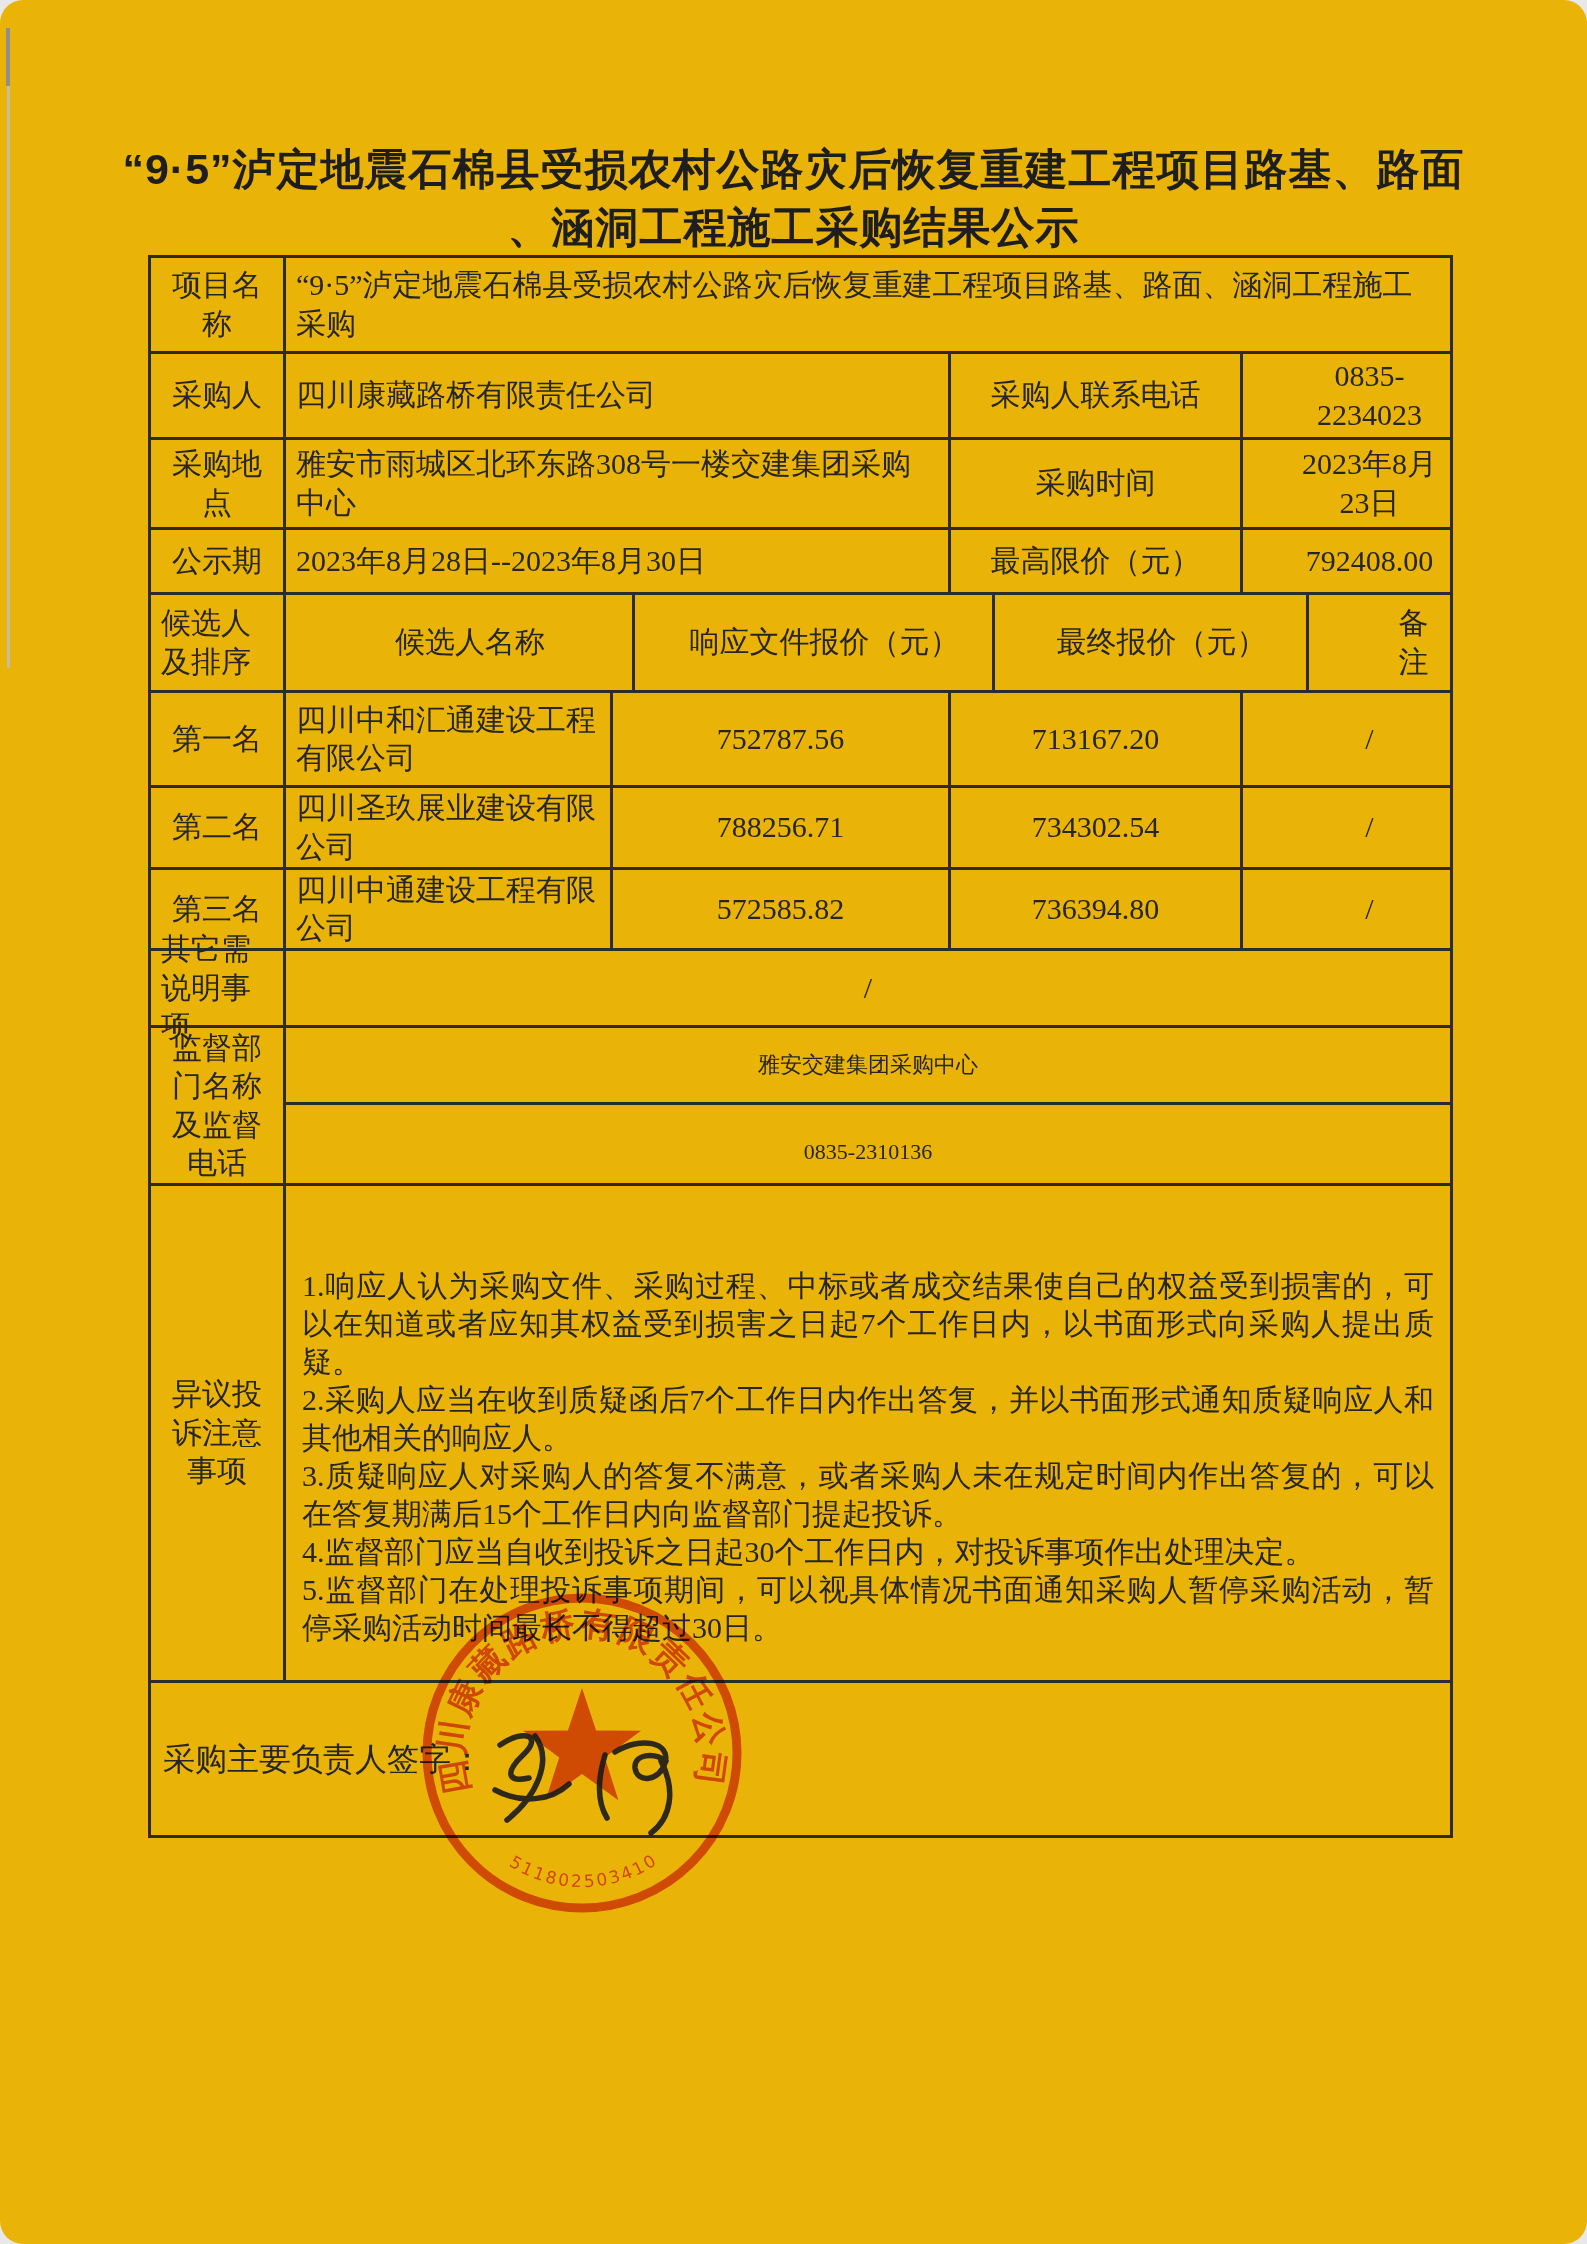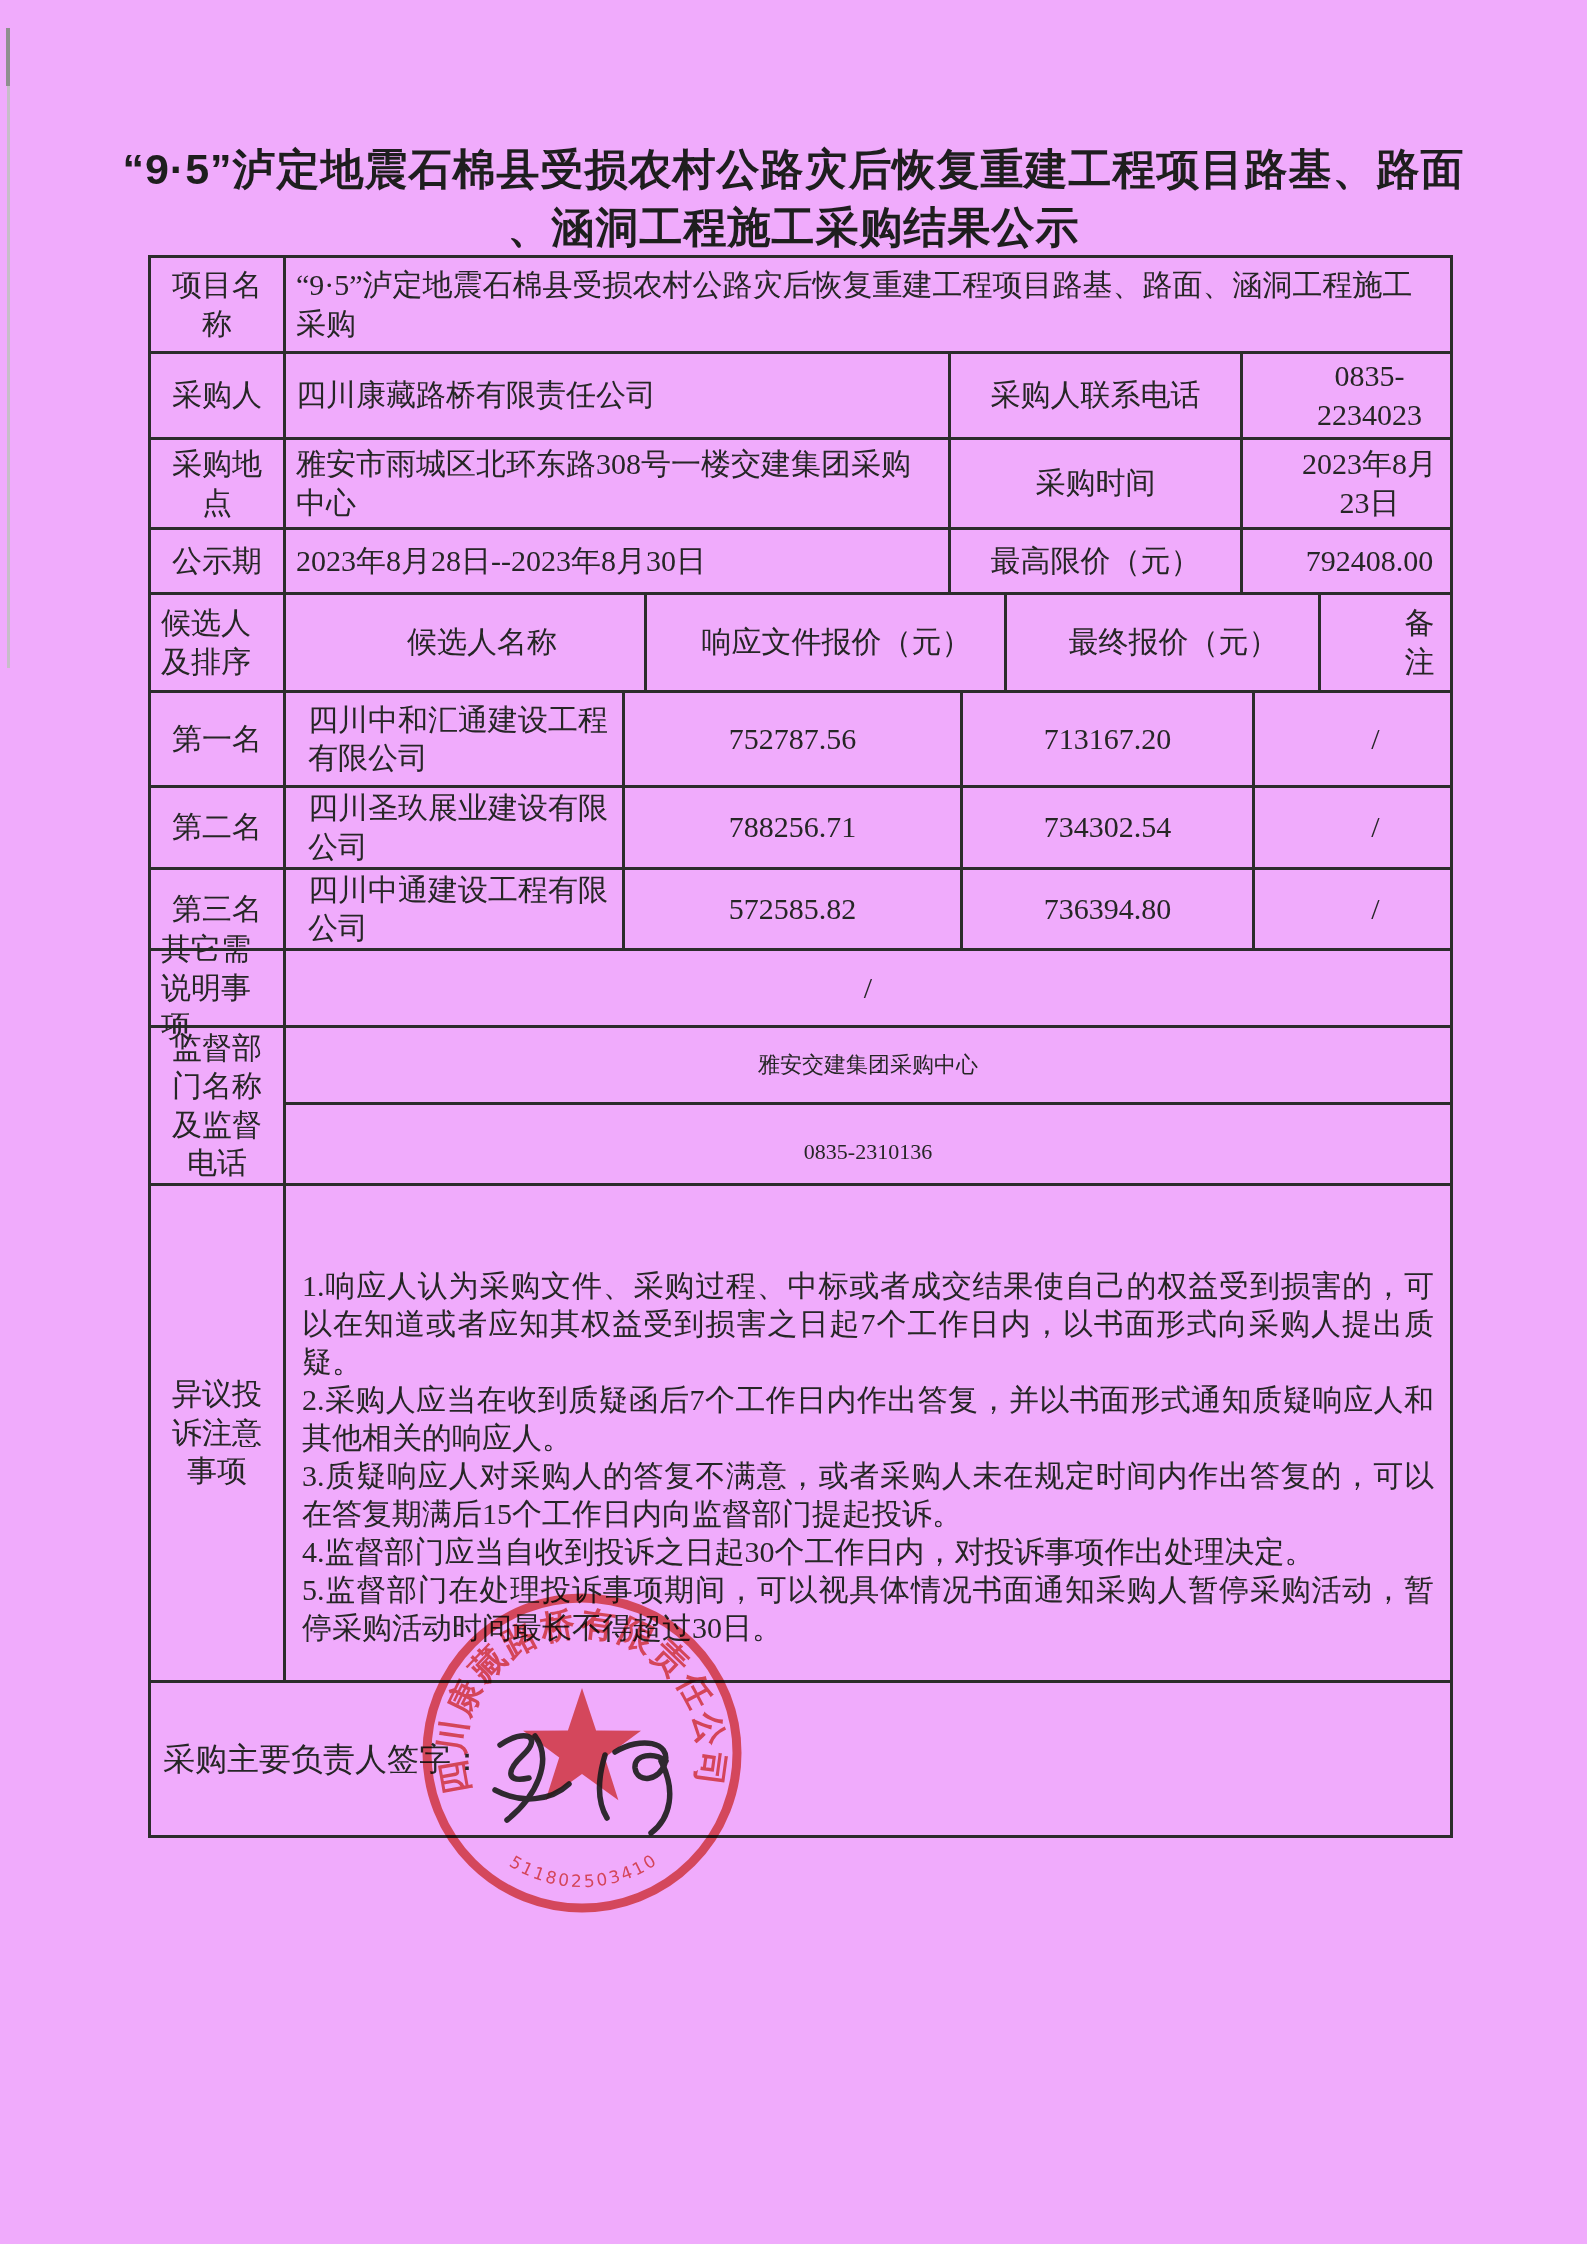--- a/index.html
+++ b/index.html
@@ -1,24 +1,25 @@
 <!DOCTYPE html>
 <html><head>
 <meta charset="utf-8">
 <style>
   * { margin:0; padding:0; box-sizing:border-box; }
   html,body { background:#e8e8e8; }
   .page {
     position:relative;
     width:1587px; height:2244px;
     margin:0 auto;
-    background:#f0abfc;
+    background:#eab308;
     overflow:hidden;
     font-family:"Liberation Serif","DejaVu Serif",serif;
     color:#262626;
+    border-radius:23px;
   }
   
   .scan-line { position:absolute; left:7px; top:28px; width:3px; height:640px; background:#bfbfbf; opacity:.85; }
   .scan-line-cap { position:absolute; left:6px; top:28px; width:4px; height:58px; background:#8f8f8f; }
 
   .title {
     position:absolute; top:140px; left:60px; right:60px;
     text-align:center;
     font-family:"Liberation Sans","DejaVu Sans",sans-serif;
     font-weight:700;
@@ -36,21 +37,21 @@
   .td {
     border-right:3px solid #2c2c2c;
     display:flex; align-items:center; justify-content:center;
     font-size:30px; line-height:1.28;
     padding:4px 10px;
     text-align:center;
   }
   .td:last-child { border-right:none; }
   .td.left { justify-content:flex-start; text-align:left; }
   .c0 { width:135px; flex:0 0 135px; }
-  .c1 { width:327px; flex:0 0 327px;margin-left:12px; }
+  .c1 { width:327px; flex:0 0 327px; }
   .c2 { width:338px; flex:0 0 338px; }
   .c3 { width:292px; flex:0 0 292px; }
   .c4 { flex:1;margin-left:46px; }
   .cwide { width:665px; flex:0 0 665px; }  
   .cspan { flex:1; } 
 
   .h-r1 { height:96px; } .h-r2 { height:86px; } .h-r3 { height:90px; }
   .h-r4 { height:65px; } .h-r5 { height:98px;gap:22px; } .h-r6 { height:95px; }
   .h-r7 { height:82px; } .h-r8 { height:81px; } .h-r9 { height:77px; }
   .h-r10 { height:158px; } .h-r11 { height:497px; } .h-r12 { height:152px; }

